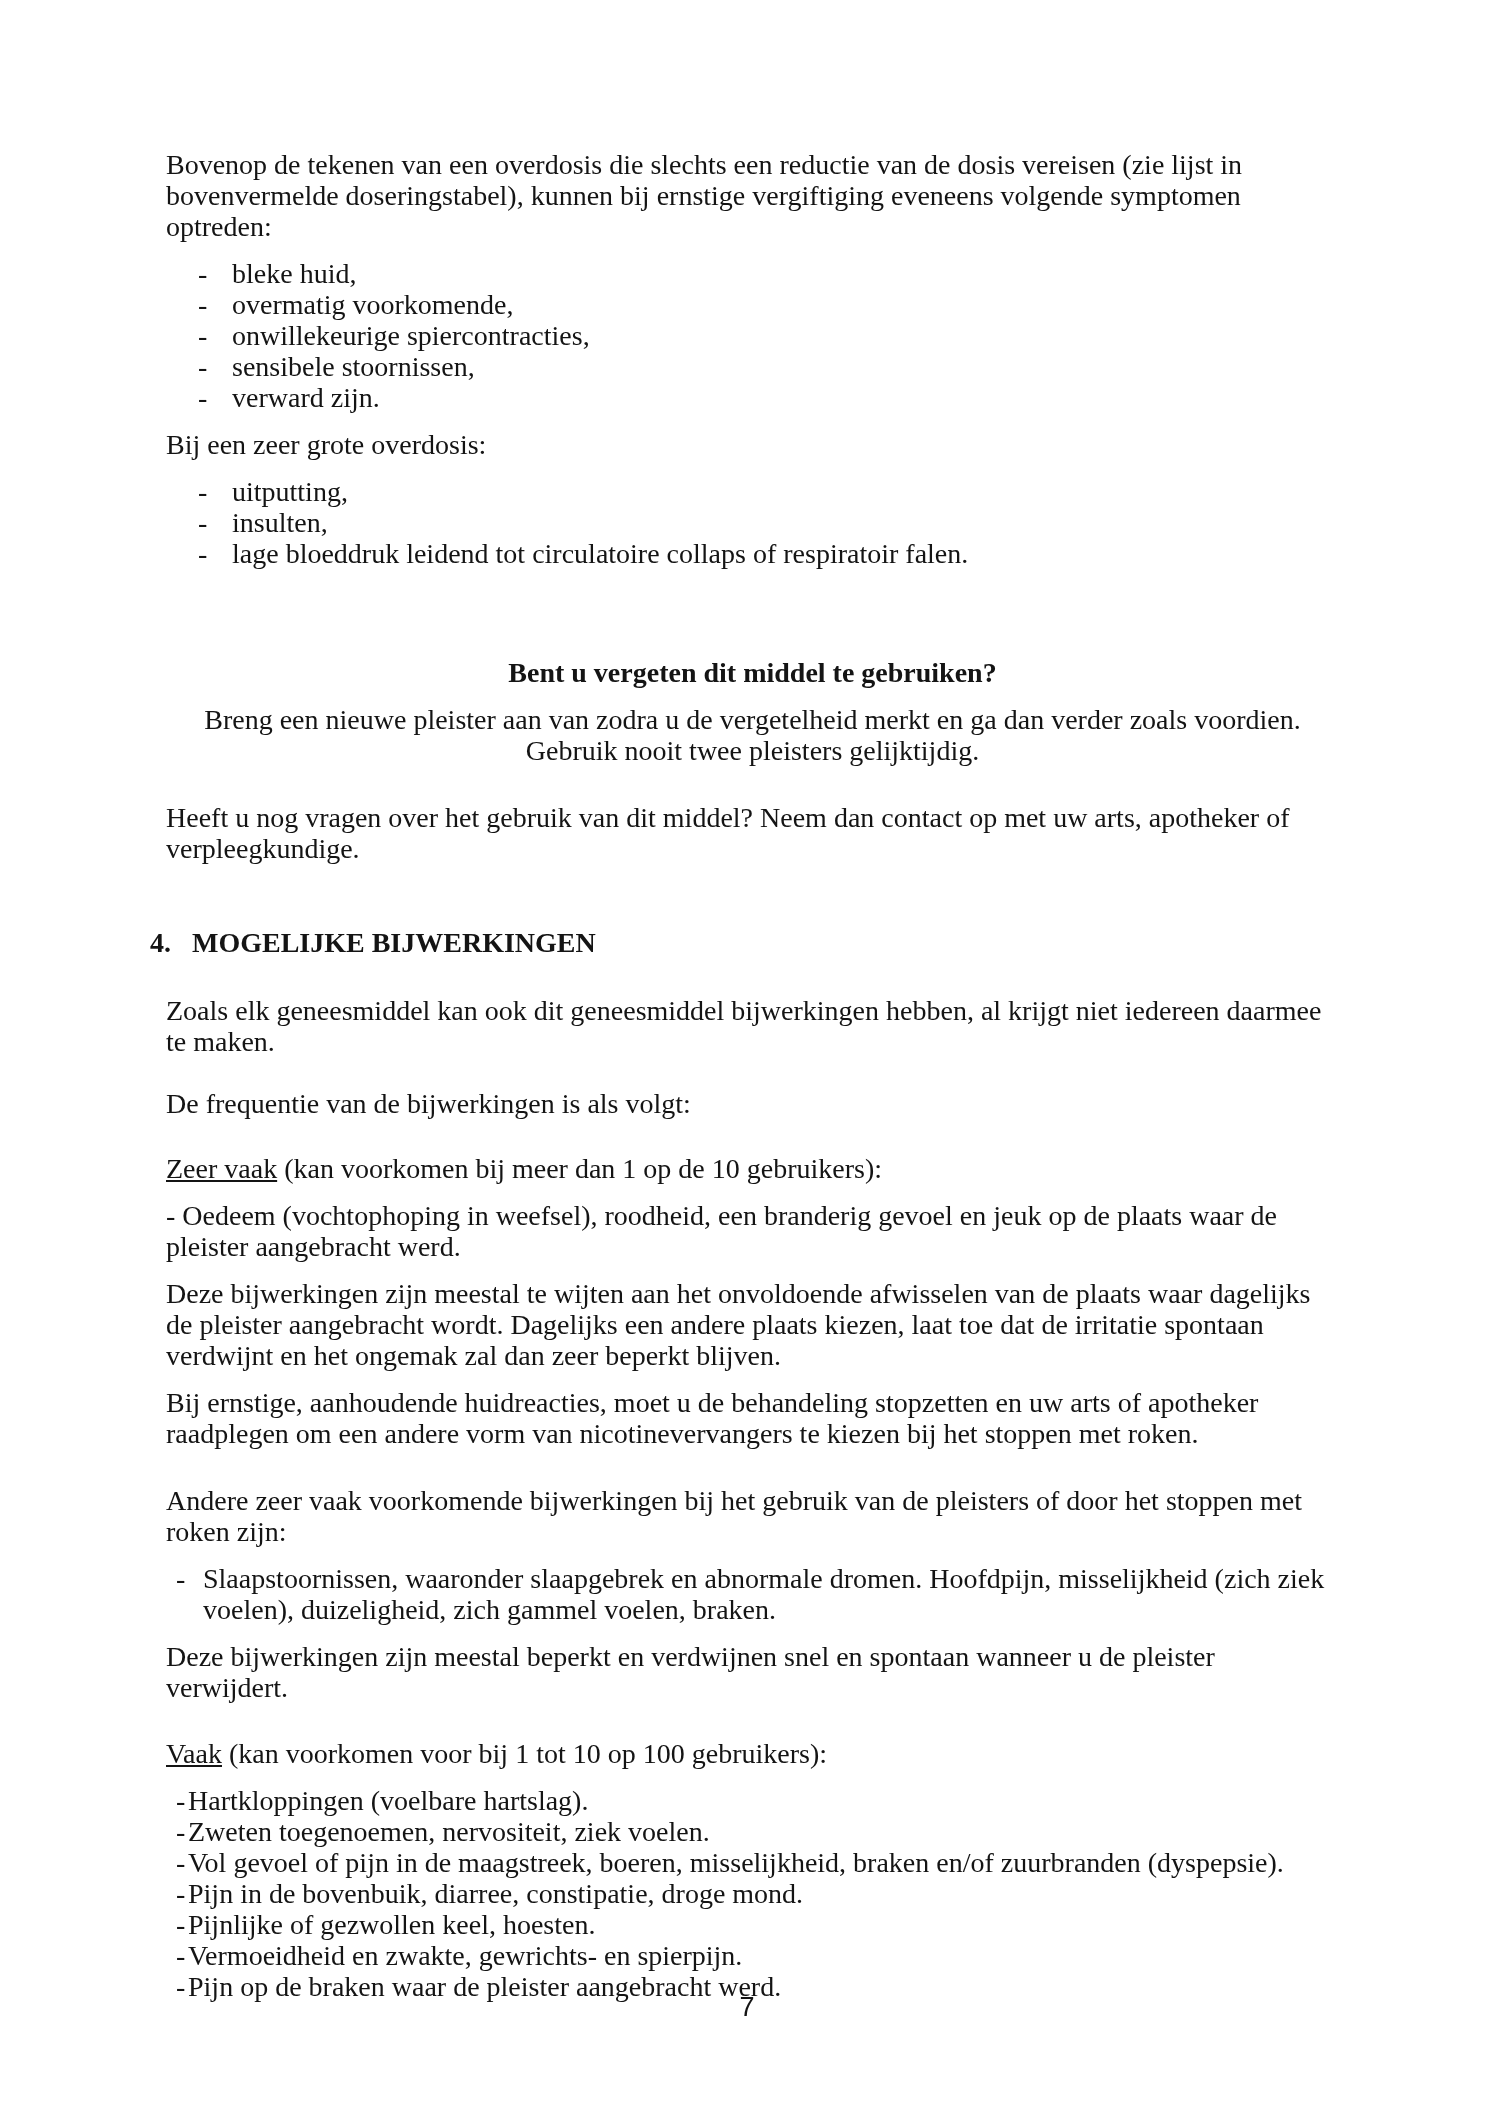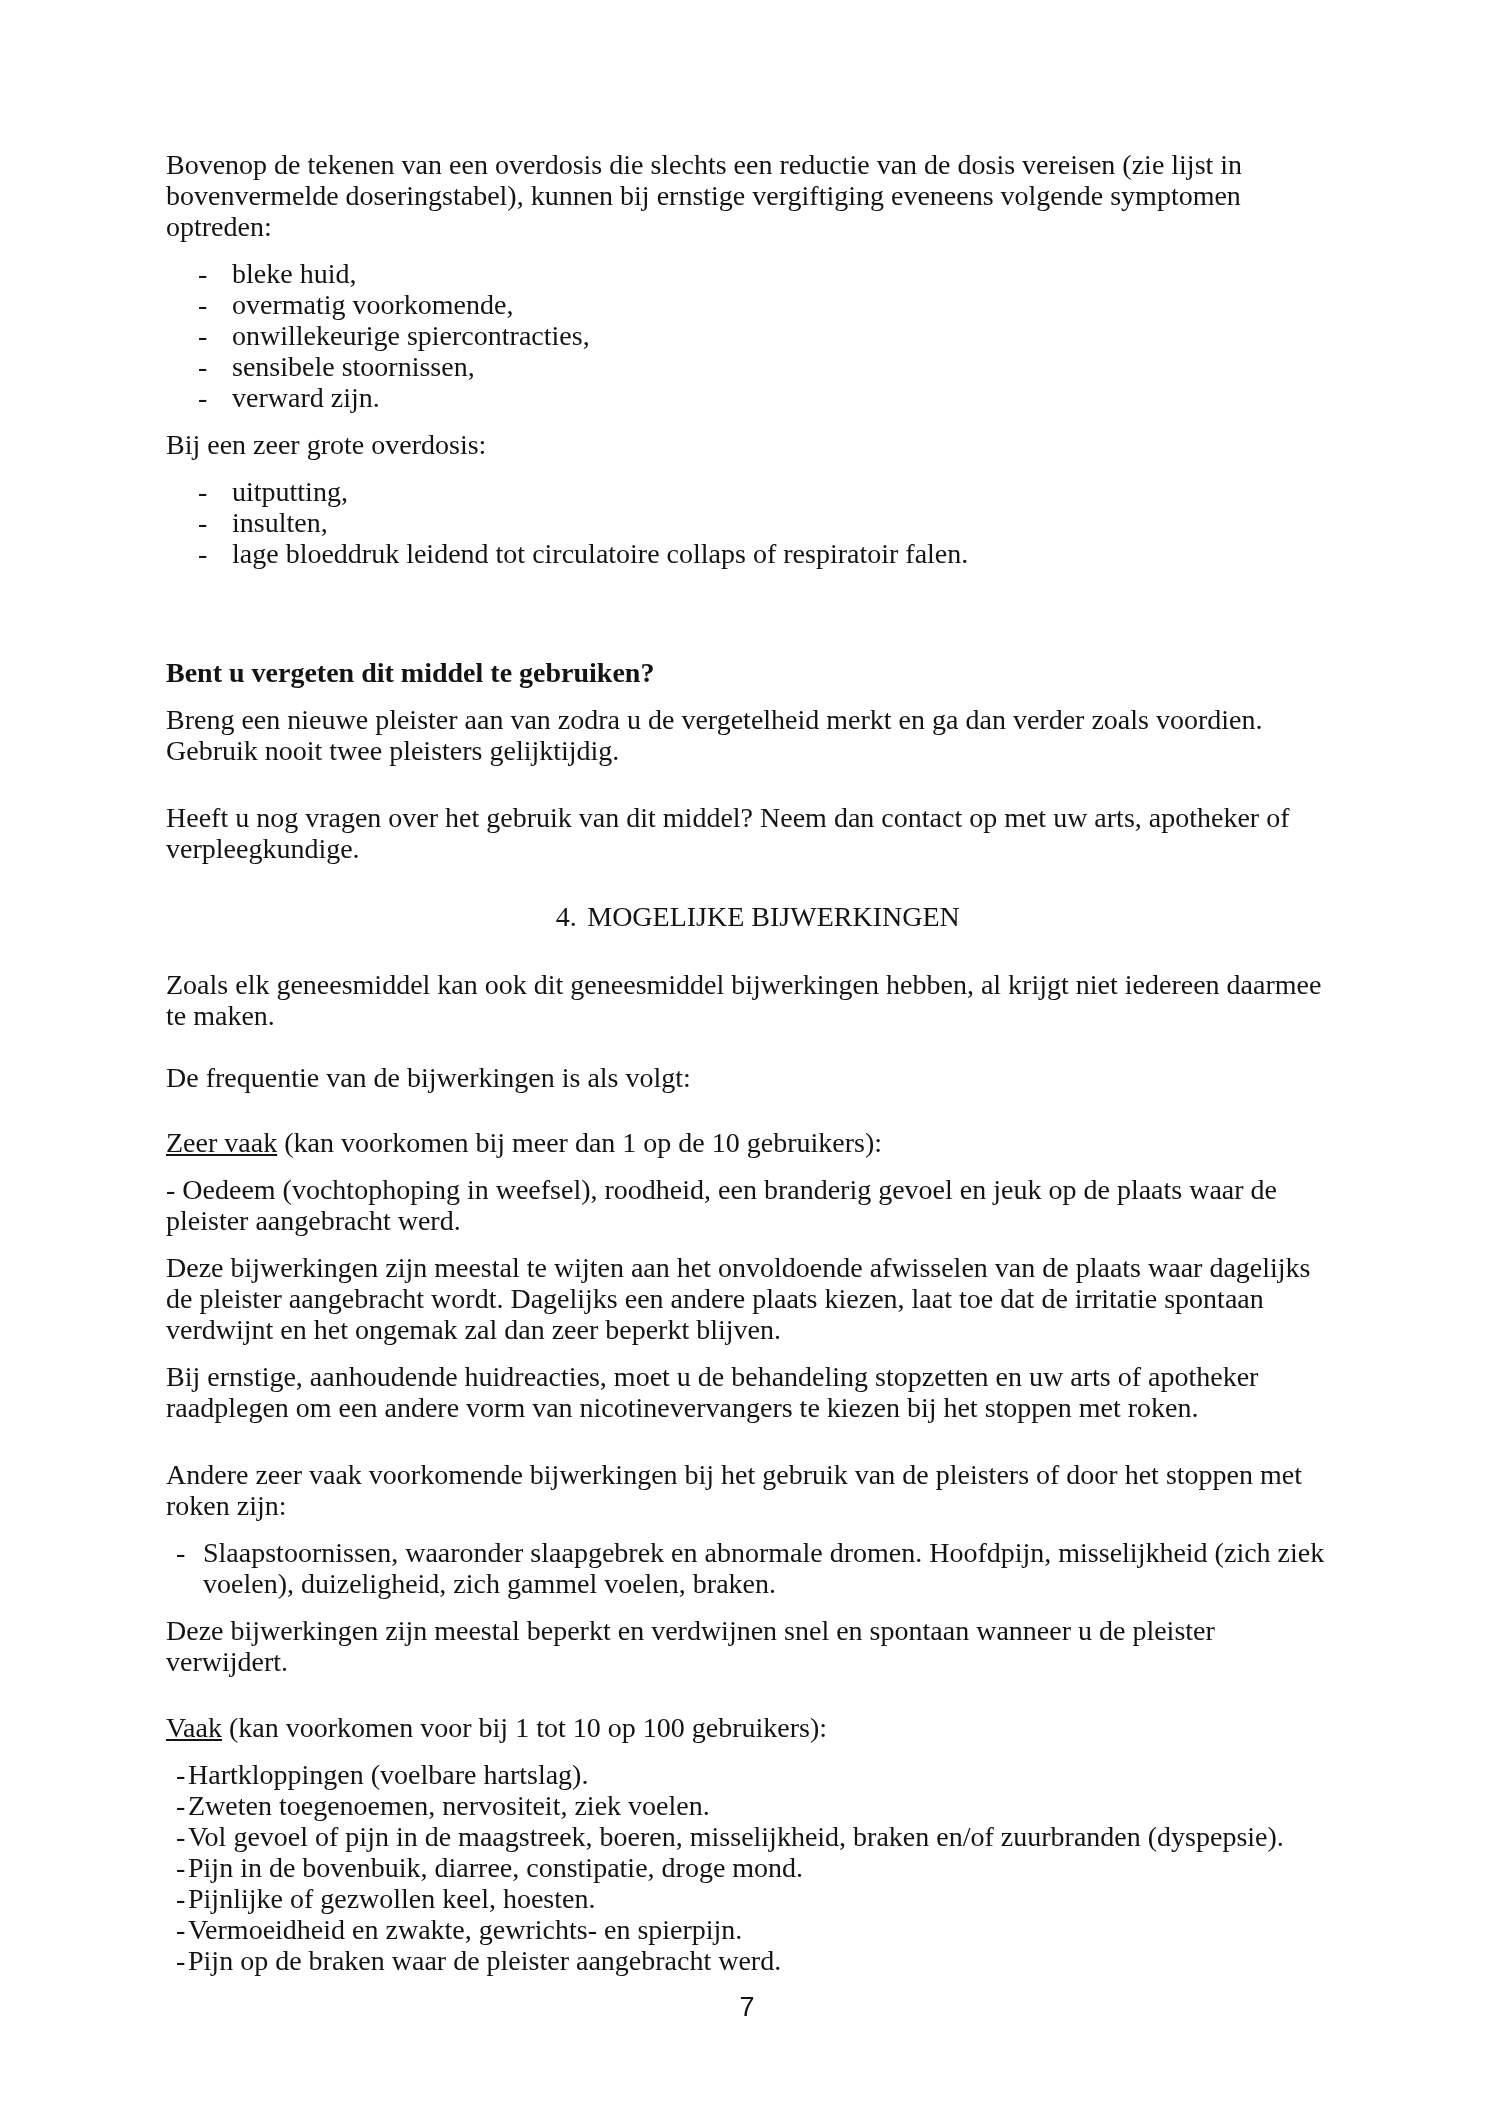--- a/index.html
+++ b/index.html
@@ -32,23 +32,23 @@
   
   .li { position: relative; margin: 0; }
   .li .dash { position: absolute; }
   .tab1 { padding-left: 82px; }
   .tab1 .dash { left: 48px; }
   .tab2 { padding-left: 38px; }
   .tab2 .dash { left: 26px; }
   .tab3 { padding-left: 53px; }
   .tab3 .dash { left: 26px; }
 
-  .forgot-section   { margin-top: 88px; }
+  .forgot-section   { margin-top: 88px; text-align: center; }
   .questions-para   { margin-top: 36px; }
-  .section-heading  { margin-top: 37px; font-weight: normal; text-align: center; }
+  .section-heading  { margin-top: 63px; font-weight: bold; }
   .section-heading .sec-num { display: inline-block; width: 42px; }
   .section-intro    { margin-top: 37px; }
   .frequency-intro  { margin-top: 31px; }
   .zeer-vaak-block  { margin-top: 34px; }
   .andere-block     { margin-top: 36px; }
   .vaak-block       { margin-top: 35px; }
 
   .page-number {
     position: absolute;
     top: 1992px;

